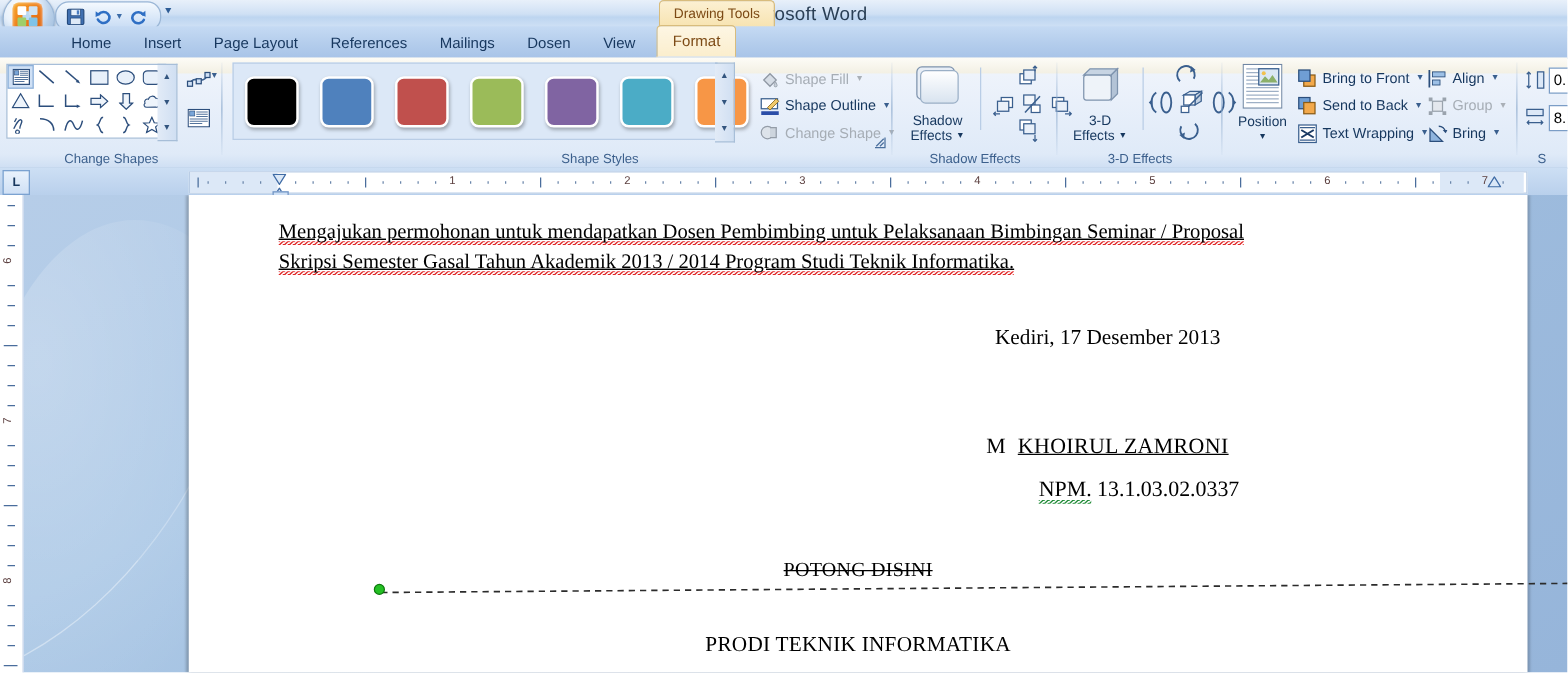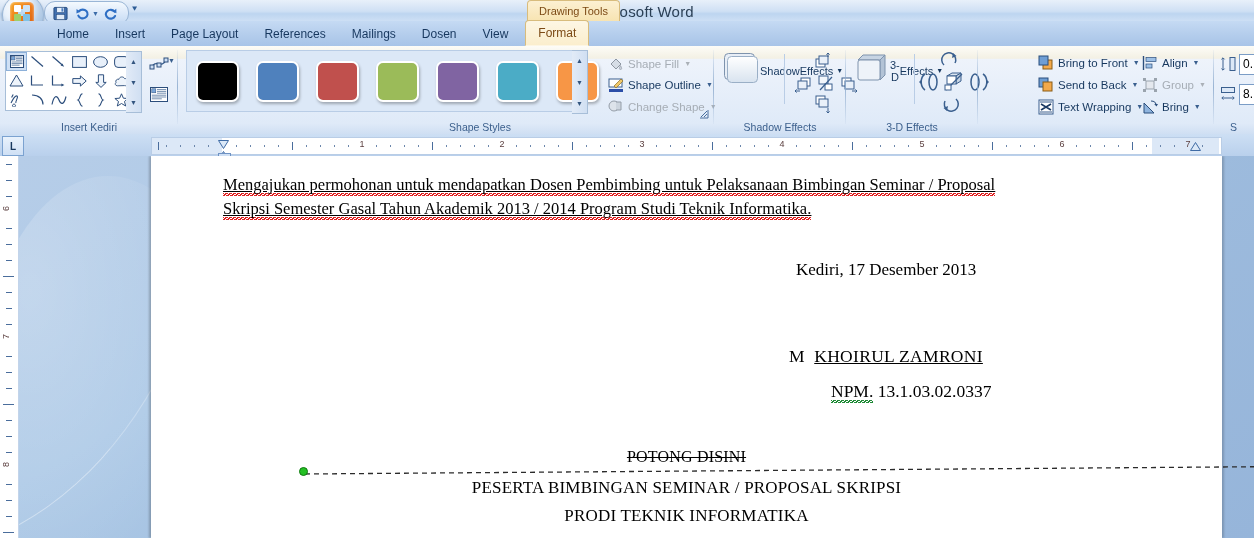--- a/index.html
+++ b/index.html
@@ -117,21 +117,21 @@
 
   .lbl-btn{
     display:flex;align-items:center;gap:4px;height:19px;font-size:11.5px;color:#16375e;white-space:nowrap;
   }
   .lbl-btn.dis{color:#a6adb5;}
   .lbl-btn .ic{width:16px;height:16px;display:inline-block;position:relative;flex:0 0 16px;}
   .lbl-btn .dd{font-size:7px;color:#3a5f8e;margin-left:1px;}
   .lbl-btn.dis .dd{color:#aab0b7;}
 
   .big-btn{
-    position:absolute;display:flex;align-items:center;justify-content:flex-start;
+    position:absolute;display:flex;flex-direction:column;align-items:center;justify-content:flex-start;
     font-size:11px;color:#16375e;text-align:center;line-height:12px;
   }
 
   
   .hruler{
     position:absolute;left:0;top:134px;width:1254px;height:22px;
     background:linear-gradient(to bottom,#cddff4,#b9d0ec);
     border-bottom:1px solid #a9c3e3;
   }
   .tabsel{
@@ -401,21 +401,21 @@
       <div class="mini-btn" style="left:147px;top:36px;">
         <svg width="18" height="15" viewBox="0 0 18 15">
             <rect x=".5" y=".5" width="17" height="14" fill="#fff" stroke="#2c4e7c"></rect>
             <rect x="1.8" y="1.8" width="4" height="4" fill="#7aa6d8" stroke="#2c4e7c" stroke-width=".5"></rect>
             <g stroke="#3a5f8e" stroke-width=".7">
               <path d="M7 2.6h9.2M7 4.4h9.2M7 6.2h9.2M1.8 8.2h14.4M1.8 10h14.4M1.8 11.8h10"></path>
             </g>
           </svg>
       </div>
 
-      <div class="gtitle">Insert Kediri</div>
+      <div class="gtitle">Change Shapes</div>
       <div class="gsep"></div>
     </div>
 
     <div class="rgroup" style="left:594px;width:120px;">
       <div class="lbl-btn dis" style="position:absolute;left:14px;top:8px;">
         <span class="ic">
           <svg width="16" height="16" viewBox="0 0 16 16">
               <path d="M3 8 L8 3 L13 8 L8 13 Z" fill="#d6dde6" stroke="#8e97a2"></path>
               <path d="M12.5 9.5 c1.6 2.5 1.6 4 0 4 -1.6 0 -1.6 -1.5 0 -4z" fill="#c8d0da" stroke="#8e97a2" stroke-width=".6"></path>
             </svg>
@@ -590,20 +590,35 @@
             <path d="M17 6 A7 7 0 1 1 6 8" fill="none" stroke="#3a5f8e" stroke-width="1.5"></path>
             <path d="M8 18 L4.5 15 L9 13 Z" fill="#3a5f8e"></path>
           </svg>
       </div>
 
       <div class="gtitle">3-D Effects</div>
       <div class="gsep"></div>
     </div>
 
     <div class="rgroup" style="left:978px;width:236px;">
+      <div class="big-btn" style="left:6px;top:5px;width:52px;">
+        <span style="display:block;margin-bottom:2px;">
+          <svg width="32" height="36" viewBox="0 0 32 36">
+              <rect x=".5" y=".5" width="31" height="35" fill="#fff" stroke="#6f86a3"></rect>
+              <g stroke="#9eb0c6" stroke-width="1">
+                <path d="M3 4h26M3 7h26M3 10h26M3 13h26M3 16h26M3 19h26M3 22h26M3 25h26M3 28h26M3 31h26"></path>
+              </g>
+              <rect x="13" y="4" width="16" height="13" fill="#dbe7f4" stroke="#3a5f8e"></rect>
+              <path d="M14 15 l4-5 3 3 3-4 4 6z" fill="#8cb06a"></path>
+              <circle cx="17" cy="7.5" r="1.6" fill="#f2c14e"></circle>
+            </svg>
+        </span>
+        <span>Position</span>
+        <span style="font-size:7px;">▼</span>
+      </div>
 
       <div class="lbl-btn" style="position:absolute;left:60px;top:7px;">
         <span class="ic">
           <svg width="16" height="16" viewBox="0 0 16 16">
               <rect x="5" y="5" width="9" height="9" fill="#f3a94b" stroke="#8a5c16"></rect>
               <rect x="1" y="1" width="9" height="9" fill="#6f9ed4" stroke="#2b4e7c"></rect>
             </svg>
         </span>
         <span>Bring to Front</span>
         <span class="dd">▼</span>
@@ -825,23 +840,20 @@
           <path d="M4 11 L1050 3" stroke="#2b2b2b" stroke-width="1.3" stroke-dasharray="5 4" fill="none"></path>
           <path d="M1062 2 L1048 -2 L1048 7 Z" fill="#1a1a1a"></path>
         </svg>
         <div class="cut-handle"></div>
       </div>
 
       <div class="doctext potong">
         <span>POTONG DISINI</span>
       </div>
 
-      <div class="doctext footer1">
-        <span>PESERTA BIMBINGAN SEMINAR / PROPOSAL SKRIPSI</span>
-      </div>
       <div class="doctext footer2">
         <span>PRODI TEKNIK INFORMATIKA</span>
       </div>
     </div>
   </div>
 
   <div class="vruler">
     <div class="vtick" style="top:8px;"></div>
     <div class="vtick" style="top:24px;"></div>
     <div class="vtick" style="top:40px;"></div>

